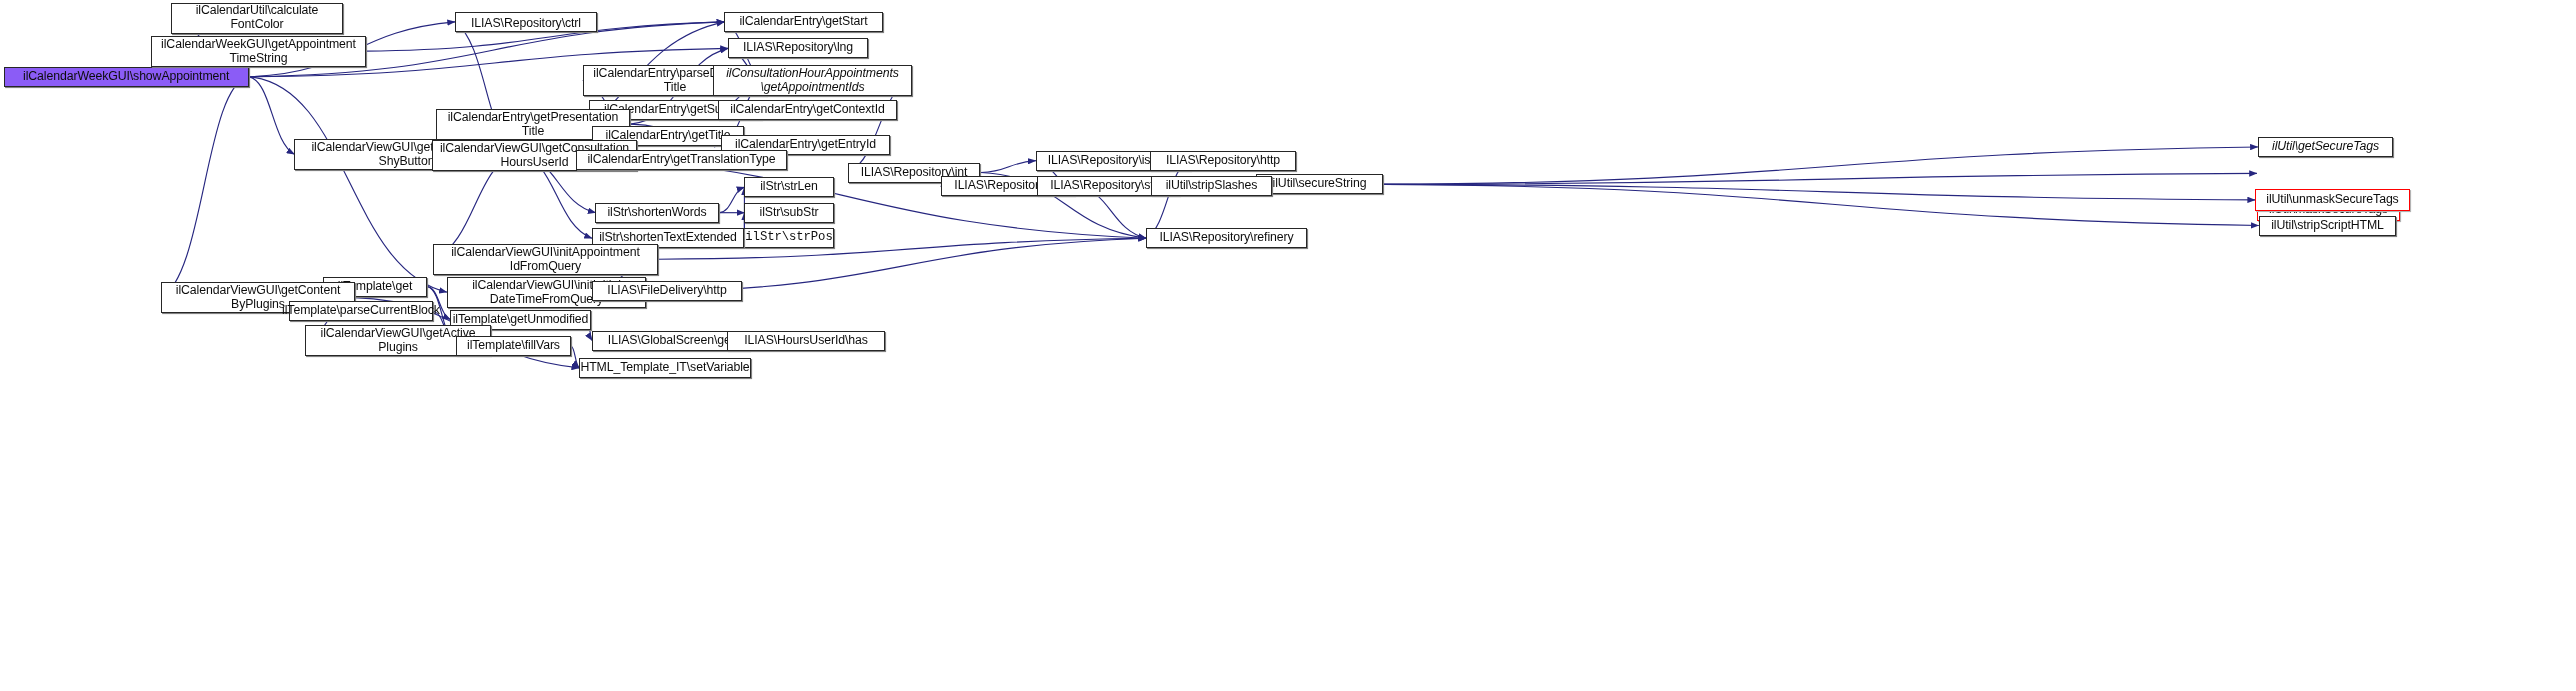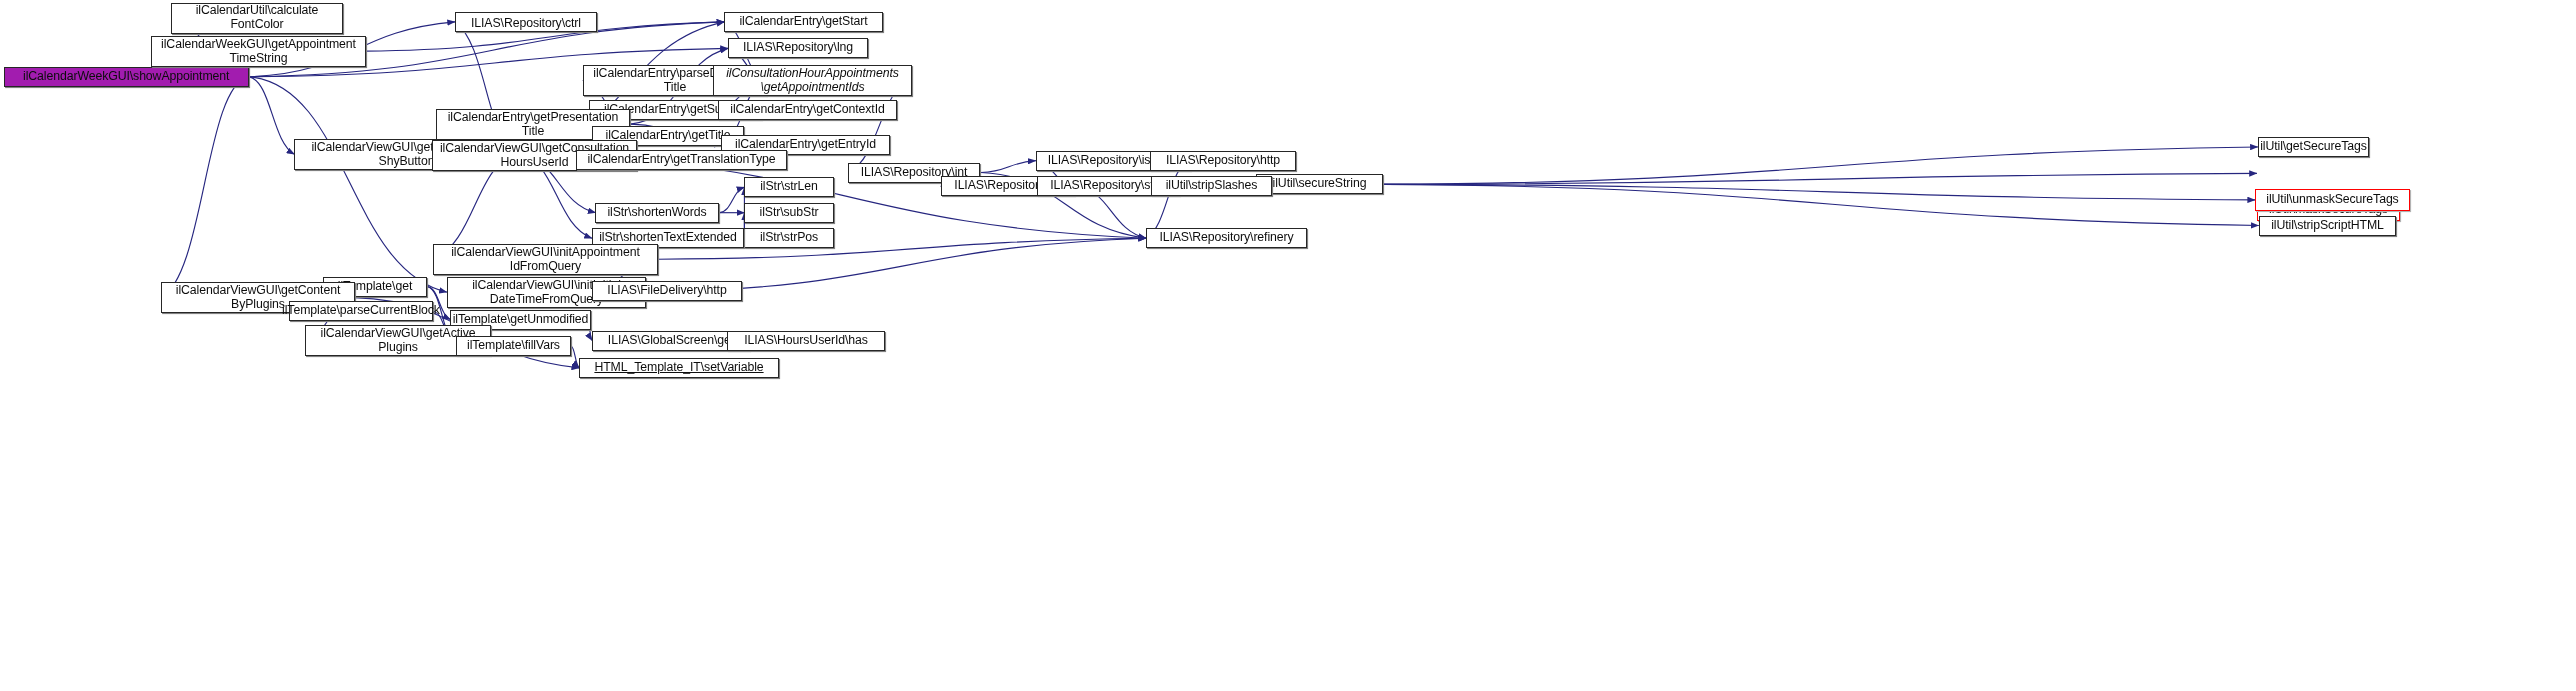--- a/index.html
+++ b/index.html
@@ -35,21 +35,21 @@
     border: 0.9px solid #262626;
     color: #0d0d0d;
     font-size: 12.3px;
     line-height: 13.7px;
     letter-spacing: -0.1px;
     white-space: pre-line;
     z-index: 5;
     box-shadow: 1.1px 1.1px 0 0 #808080;
   }
   .node.root {
-    background: #a21caf;
+    background: #8b5cf6;
     border-color: #262626;
   }
   .node.highlight {
     border: 1.5px solid #ff0000;
     box-shadow: 1.1px 1.1px 0 0 #b3b3b3;
   }
   .node-label {
     display: block;
     padding: 0 2.7px;
   }
@@ -146,48 +146,48 @@
       <div class="node" style="left: 718px; top: 100px; width: 179px; height: 20px;"><span class="node-label">ilCalendarEntry\getContextId</span></div>
       <div class="node" style="left: 436px; top: 109px; width: 194px; height: 31px;"><span class="node-label">ilCalendarEntry\getPresentation
 Title</span></div>
       <div class="node" style="left: 592px; top: 126px; width: 152px; height: 20px;"><span class="node-label">ilCalendarEntry\getTitle</span></div>
       <div class="node" style="left: 721px; top: 135px; width: 169px; height: 20px;"><span class="node-label">ilCalendarEntry\getEntryId</span></div>
       <div class="node" style="left: 294px; top: 139px; width: 225px; height: 31px;"><span class="node-label">ilCalendarViewGUI\getAppointment
 ShyButton</span></div>
       <div class="node" style="left: 432px; top: 140px; width: 205px; height: 31px;"><span class="node-label">ilCalendarViewGUI\getConsultation
 HoursUserId</span></div>
       <div class="node" style="left: 576px; top: 150px; width: 211px; height: 20px;"><span class="node-label">ilCalendarEntry\getTranslationType</span></div>
-      <div class="node" style="left: 2258px; top: 137px; width: 111px; height: 20px;"><span class="node-label">ilUtil\getSecureTags</span></div>
+      <div class="node" style="left: 2258px; top: 137px; width: 135px; height: 20px; font-style: italic;"><span class="node-label">ilUtil\getSecureTags</span></div>
       <div class="node" style="left: 1036px; top: 151px; width: 155px; height: 20px;"><span class="node-label">ILIAS\Repository\isArray</span></div>
       <div class="node" style="left: 1150px; top: 151px; width: 146px; height: 20px;"><span class="node-label">ILIAS\Repository\http</span></div>
       <div class="node highlight" style="left: 2257px; top: 163px; width: 143px; height: 22px; margin-top: 36px;"><span class="node-label">ilUtil\maskSecureTags</span></div>
       <div class="node" style="left: 848px; top: 163px; width: 132px; height: 20px;"><span class="node-label">ILIAS\Repository\int</span></div>
       <div class="node" style="left: 1256px; top: 174px; width: 127px; height: 20px;"><span class="node-label">ilUtil\secureString</span></div>
       <div class="node" style="left: 941px; top: 176px; width: 134px; height: 20px;"><span class="node-label">ILIAS\Repository\str</span></div>
       <div class="node" style="left: 1037px; top: 176px; width: 143px; height: 20px;"><span class="node-label">ILIAS\Repository\strip</span></div>
       <div class="node" style="left: 1151px; top: 176px; width: 121px; height: 20px;"><span class="node-label">ilUtil\stripSlashes</span></div>
       <div class="node" style="left: 744px; top: 177px; width: 90px; height: 20px;"><span class="node-label">ilStr\strLen</span></div>
       <div class="node highlight" style="left: 2255px; top: 189px; width: 155px; height: 22px;"><span class="node-label">ilUtil\unmaskSecureTags</span></div>
       <div class="node" style="left: 744px; top: 203px; width: 90px; height: 20px;"><span class="node-label">ilStr\subStr</span></div>
       <div class="node" style="left: 595px; top: 203px; width: 124px; height: 20px;"><span class="node-label">ilStr\shortenWords</span></div>
       <div class="node" style="left: 2259px; top: 216px; width: 137px; height: 20px;"><span class="node-label">ilUtil\stripScriptHTML</span></div>
-      <div class="node" style="left: 744px; top: 228px; width: 90px; height: 20px;"><span class="node-label">ilStr\strPos</span></div>
+      <div class="node" style="left: 744px; top: 228px; width: 90px; height: 20px; font-family: Liberation Mono, monospace;"><span class="node-label">ilStr\strPos</span></div>
       <div class="node" style="left: 592px; top: 228px; width: 152px; height: 20px;"><span class="node-label">ilStr\shortenTextExtended</span></div>
       <div class="node" style="left: 1146px; top: 228px; width: 161px; height: 20px;"><span class="node-label">ILIAS\Repository\refinery</span></div>
       <div class="node" style="left: 433px; top: 244px; width: 225px; height: 31px;"><span class="node-label">ilCalendarViewGUI\initAppointment
 IdFromQuery</span></div>
       <div class="node" style="left: 447px; top: 277px; width: 199px; height: 31px;"><span class="node-label">ilCalendarViewGUI\initInitial
 DateTimeFromQuery</span></div>
       <div class="node" style="left: 592px; top: 281px; width: 150px; height: 20px;"><span class="node-label">ILIAS\FileDelivery\http</span></div>
       <div class="node" style="left: 323px; top: 277px; width: 104px; height: 20px;"><span class="node-label">ilTemplate\get</span></div>
       <div class="node" style="left: 161px; top: 282px; width: 194px; height: 31px;"><span class="node-label">ilCalendarViewGUI\getContent
 ByPlugins</span></div>
       <div class="node" style="left: 289px; top: 301px; width: 144px; height: 20px;"><span class="node-label">ilTemplate\parseCurrentBlock</span></div>
       <div class="node" style="left: 450px; top: 310px; width: 141px; height: 20px;"><span class="node-label">ilTemplate\getUnmodified</span></div>
       <div class="node" style="left: 305px; top: 325px; width: 186px; height: 31px;"><span class="node-label">ilCalendarViewGUI\getActive
 Plugins</span></div>
       <div class="node" style="left: 592px; top: 331px; width: 158px; height: 20px;"><span class="node-label">ILIAS\GlobalScreen\get</span></div>
       <div class="node" style="left: 727px; top: 331px; width: 158px; height: 20px;"><span class="node-label">ILIAS\HoursUserId\has</span></div>
       <div class="node" style="left: 456px; top: 336px; width: 115px; height: 20px;"><span class="node-label">ilTemplate\fillVars</span></div>
-      <div class="node" style="left: 579px; top: 358px; width: 200px; height: 20px; text-decoration: underline;"><span class="node-label">HTML_Template_IT\setVariable</span></div>
+      <div class="node" style="left: 579px; top: 358px; width: 172px; height: 20px;"><span class="node-label">HTML_Template_IT\setVariable</span></div>
     </div>
 </div>
 
 
 </body></html>

